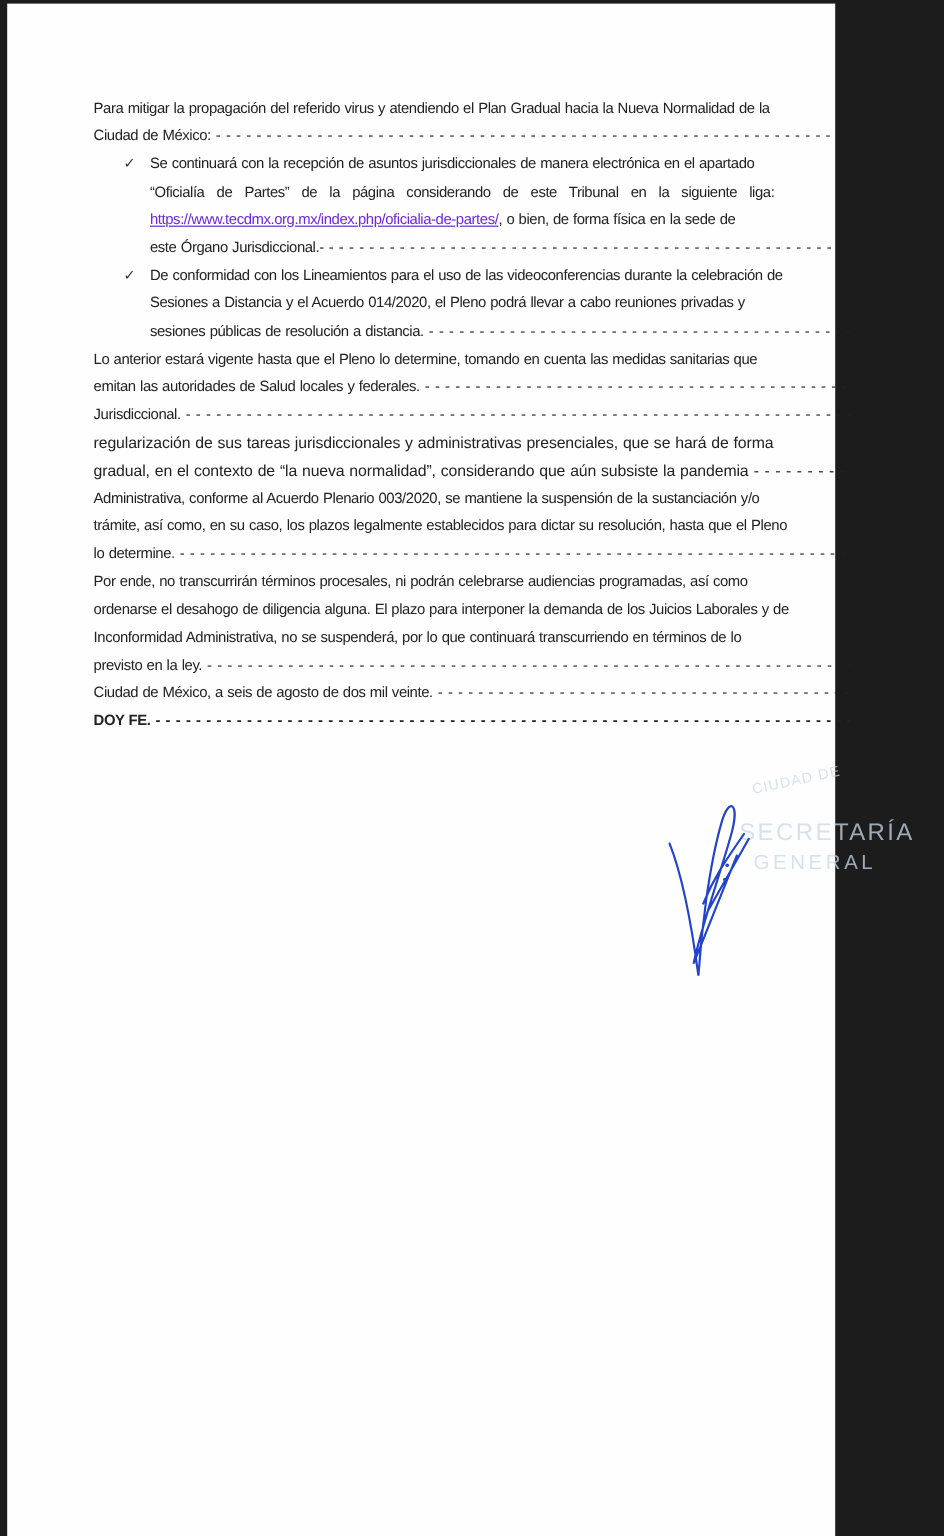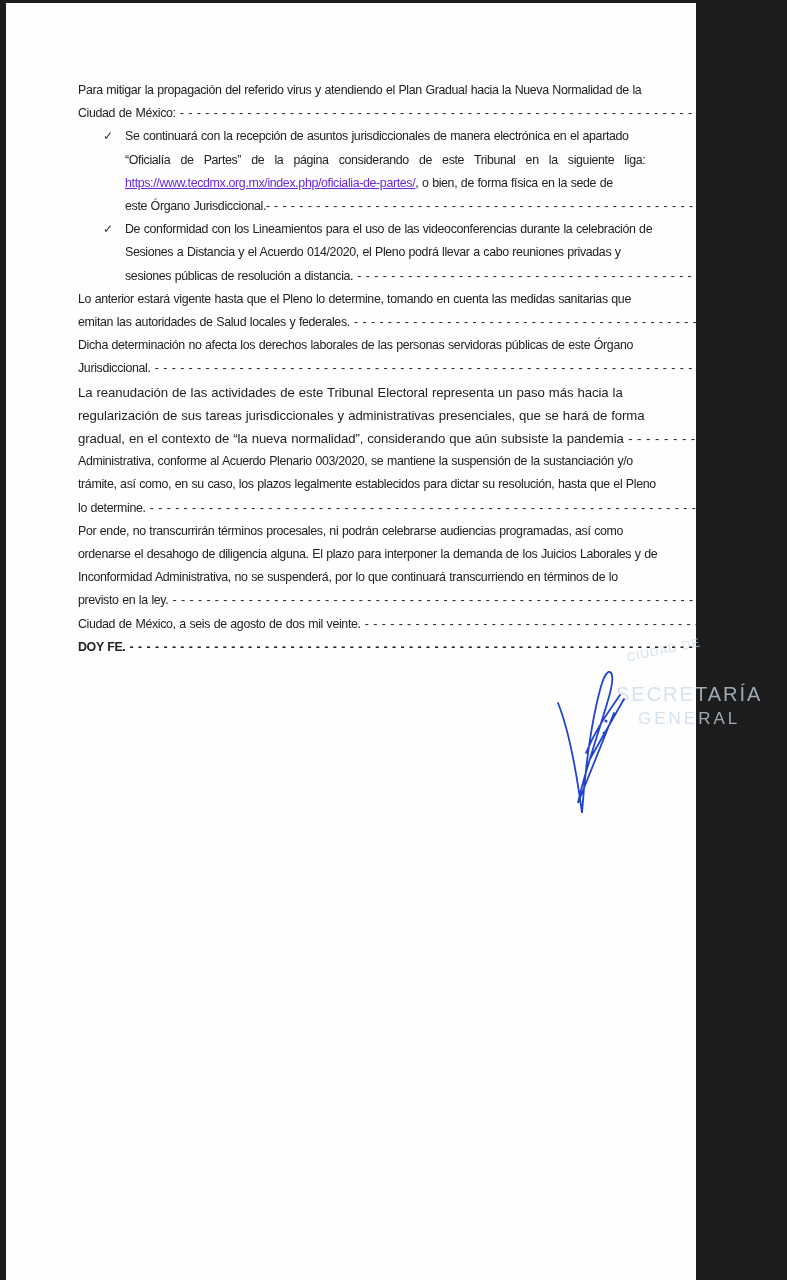--- a/index.html
+++ b/index.html
@@ -26,21 +26,21 @@
   .bullet-item { position: relative; padding-left: 47px; }
   .check { position: absolute; left: 25px; top: 0; font-size: 12px; color: #333; }
   .link { color: #6d28d9; text-decoration: underline; }
   .bold { font-weight: bold; }
   .signature { position: absolute; left: 548px; top: 660px; }
   .stamp {
     position: absolute; left: 600px; top: 600px; width: 170px; height: 140px;
     color: #c8d8e8; font-family: "Liberation Sans", sans-serif; opacity: 0.75;
   }
   .stamp .l1 { position: absolute; left: 10px; top: 80px; font-size: 20px; letter-spacing: 2px; }
-  .stamp .l2 { position: absolute; left: 32px; top: 106px; font-size: 17px; letter-spacing: 3px; }
+  .stamp .l2 { position: absolute; left: 22px; top: 106px; font-size: 17px; letter-spacing: 3px; }
   .stamp .l0 { position: absolute; left: 20px; top: 40px; font-size: 12px; transform: rotate(-12deg); letter-spacing: 1px; }
 </style>
 </head>
 <body>
 
 <div class="page">
   <div class="content">
 
     <p class="p">Para mitigar la propagación del referido virus y atendiendo el Plan Gradual hacia la Nueva Normalidad de la</p>
     <p class="p dashed fill">Ciudad de México:</p>
@@ -57,25 +57,23 @@
         <span class="check">✓</span>
         <p class="p">De conformidad con los Lineamientos para el uso de las videoconferencias durante la celebración de</p>
         <p class="p">Sesiones a Distancia y el Acuerdo 014/2020, el Pleno podrá llevar a cabo reuniones privadas y</p>
         <p class="p dashed fill">sesiones públicas de resolución a distancia.</p>
       </li>
     </ul>
 
     <p class="p">Lo anterior estará vigente hasta que el Pleno lo determine, tomando en cuenta las medidas sanitarias que</p>
     <p class="p dashed fill">emitan las autoridades de Salud locales y federales.</p>
 
-    <p class="p">Dicha determinación no afecta los derechos laborales de las personas servidoras públicas de este Órgano</p>
     <p class="p dashed fill">Jurisdiccional.</p>
 
     <div style="font-size:13.2px; letter-spacing:-0.1px;">
-      <p class="p">La reanudación de las actividades de este Tribunal Electoral representa un paso más hacia la</p>
       <p class="p">regularización de sus tareas jurisdiccionales y administrativas presenciales, que se hará de forma</p>
       <p class="p dashed fill">gradual, en el contexto de “la nueva normalidad”, considerando que aún subsiste la pandemia</p>
     </div>
 
     <p class="p">Administrativa, conforme al Acuerdo Plenario 003/2020, se mantiene la suspensión de la sustanciación y/o</p>
     <p class="p">trámite, así como, en su caso, los plazos legalmente establecidos para dictar su resolución, hasta que el Pleno</p>
     <p class="p dashed fill">lo determine.</p>
 
     <p class="p">Por ende, no transcurrirán términos procesales, ni podrán celebrarse audiencias programadas, así como</p>
     <p class="p">ordenarse el desahogo de diligencia alguna. El plazo para interponer la demanda de los Juicios Laborales y de</p>

